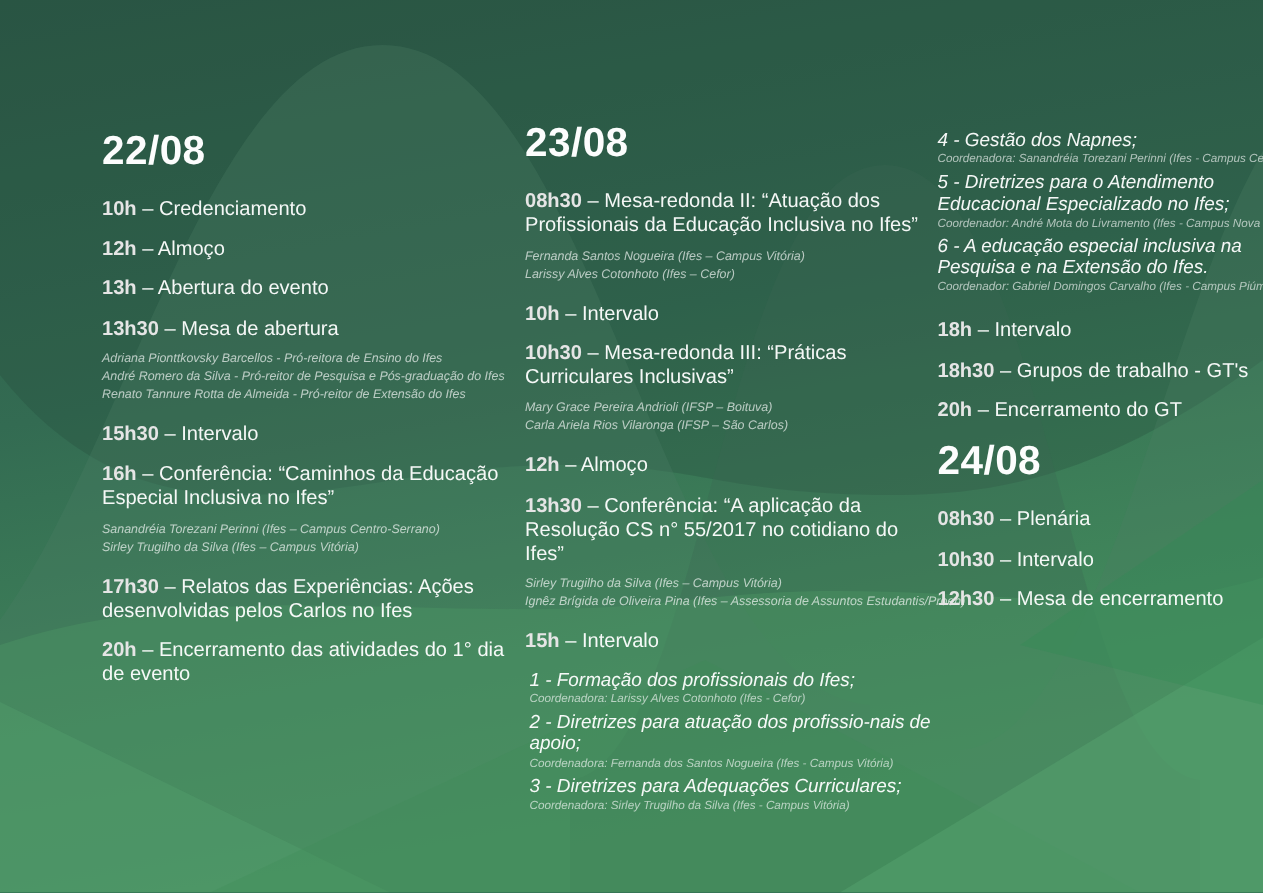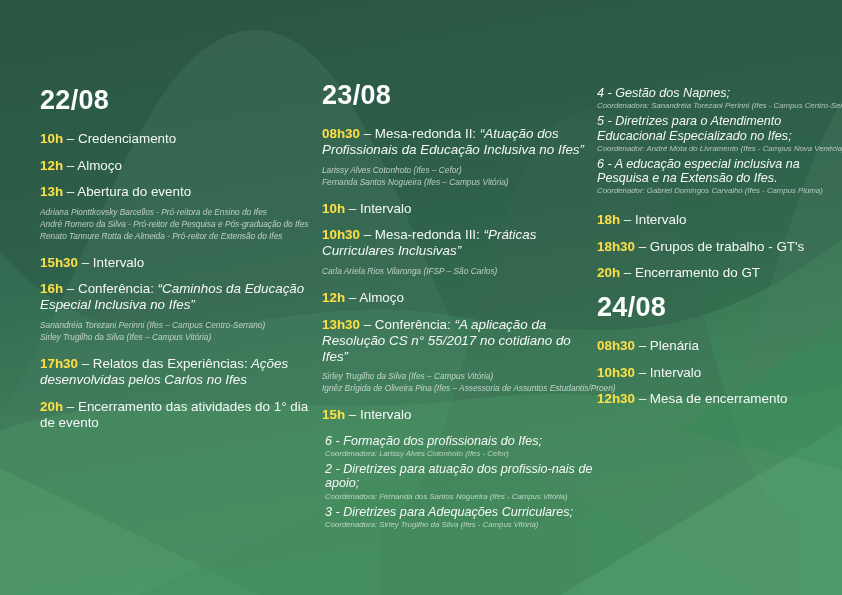--- a/index.html
+++ b/index.html
@@ -4,35 +4,35 @@
 <title>Programa</title>
 <style>
   html,body{margin:0;padding:0;}
   body{
     width:842px;height:595px;overflow:hidden;position:relative;
     font-family:"Liberation Sans","DejaVu Sans",sans-serif;
     color:#fff;background:#2e6b51;
   }
   svg.bg{position:absolute;left:0;top:0;width:842px;height:595px;display:block;}
   #schedule{position:absolute;left:0;top:0;width:842px;height:595px;}
-  .column{position:absolute;}
+  .column{position:absolute;margin-left:28px;}
   .col-1{left:40px;top:85px;width:276px;}
   .col-2{left:322px;top:80px;width:278px;}
   .col-3{left:597px;top:86px;width:248px;}
   .date-heading{
     font-size:27px;font-weight:700;letter-spacing:.3px;
     margin:0 0 15px;color:#fcfdfd;
   }
   .date-heading.mid{margin-top:7px;}
   .item{
     font-size:13.4px;line-height:1.2;margin:0 0 10.5px;
     color:rgba(255,255,255,.95);
   }
-  .time{font-weight:700;color:#fde047;}
-  .quote{font-style:italic;}
+  .time{font-weight:700;color:#e5e5e5;}
+  .quote{}
   .speakers{margin:-5px 0 13px;}
   .speaker-line{
     font-size:8.3px;font-style:italic;line-height:1.45;
     color:rgba(255,255,255,.66);white-space:nowrap;
   }
   .gt{margin:0 0 2px 3px;}
   .col-3 .gt{margin-left:0;}
   .gt-title{
     font-size:12.6px;font-style:italic;line-height:1.13;
     color:rgba(255,255,255,.95);
@@ -65,55 +65,57 @@
   <polygon opacity="0.40" points="560,595 842,425 842,595" fill="#5AA873"></polygon>
   <polygon opacity="0.30" points="842,320 842,470 680,430" fill="#2F8A52"></polygon>
 </svg>
 
 <div id="schedule">
     <div class="column col-1">
       <div class="date-heading">22/08</div>
       <div class="item"><span class="time">10h</span> – Credenciamento</div>
       <div class="item"><span class="time">12h</span> – Almoço</div>
       <div class="item"><span class="time">13h</span> – Abertura do evento</div>
+      <div class="item"><span class="time">13h30</span> – Mesa de abertura</div>
       <div class="speakers">
         <div class="speaker-line">Adriana Pionttkovsky Barcellos - Pró-reitora de Ensino do Ifes</div>
         <div class="speaker-line">André Romero da Silva - Pró-reitor de Pesquisa e Pós-graduação do Ifes</div>
         <div class="speaker-line">Renato Tannure Rotta de Almeida - Pró-reitor de Extensão do Ifes</div>
       </div>
       <div class="item"><span class="time">15h30</span> – Intervalo</div>
       <div class="item"><span class="time">16h</span> – Conferência:<span class="quote"> “Caminhos da Educação Especial Inclusiva no Ifes”</span></div>
       <div class="speakers">
         <div class="speaker-line">Sanandréia Torezani Perinni (Ifes – Campus Centro-Serrano)</div>
         <div class="speaker-line">Sirley Trugilho da Silva (Ifes – Campus Vitória)</div>
       </div>
       <div class="item"><span class="time">17h30</span> – Relatos das Experiências:<span class="quote"> Ações desenvolvidas pelos Carlos no Ifes</span></div>
       <div class="item"><span class="time">20h</span> – Encerramento das atividades do 1° dia de evento</div>
     </div>
     <div class="column col-2">
       <div class="date-heading">23/08</div>
       <div class="item"><span class="time">08h30</span> – Mesa-redonda II:<span class="quote"> “Atuação dos Profissionais da Educação Inclusiva no Ifes”</span></div>
       <div class="speakers">
+        <div class="speaker-line">Fernanda Santos Nogueira (Ifes – Campus Vitória)</div>
         <div class="speaker-line">Larissy Alves Cotonhoto (Ifes – Cefor)</div>
-        <div class="speaker-line">Fernanda Santos Nogueira (Ifes – Campus Vitória)</div>
       </div>
       <div class="item"><span class="time">10h</span> – Intervalo</div>
       <div class="item"><span class="time">10h30</span> – Mesa-redonda III:<span class="quote"> “Práticas Curriculares Inclusivas”</span></div>
       <div class="speakers">
+        <div class="speaker-line">Mary Grace Pereira Andrioli (IFSP – Boituva)</div>
         <div class="speaker-line">Carla Ariela Rios Vilaronga (IFSP – São Carlos)</div>
       </div>
       <div class="item"><span class="time">12h</span> – Almoço</div>
       <div class="item"><span class="time">13h30</span> – Conferência:<span class="quote"> “A aplicação da Resolução CS n° 55/2017 no cotidiano do Ifes”</span></div>
       <div class="speakers">
         <div class="speaker-line">Sirley Trugilho da Silva (Ifes – Campus Vitória)</div>
         <div class="speaker-line">Ignêz Brígida de Oliveira Pina (Ifes – Assessoria de Assuntos Estudantis/Proen)</div>
       </div>
       <div class="item"><span class="time">15h</span> – Intervalo</div>
       <div class="gt">
-        <div class="gt-title">6 - Formação dos profissionais do Ifes;</div>
+        <div class="gt-title">1 - Formação dos profissionais do Ifes;</div>
         <div class="gt-coord">Coordenadora: Larissy Alves Cotonhoto (Ifes - Cefor)</div>
       </div>
       <div class="gt">
         <div class="gt-title">2 - Diretrizes para atuação dos profissio-nais de apoio;</div>
         <div class="gt-coord">Coordenadora: Fernanda dos Santos Nogueira (Ifes - Campus Vitória)</div>
       </div>
       <div class="gt">
         <div class="gt-title">3 - Diretrizes para Adequações Curriculares;</div>
         <div class="gt-coord">Coordenadora: Sirley Trugilho da Silva (Ifes - Campus Vitória)</div>
       </div>

